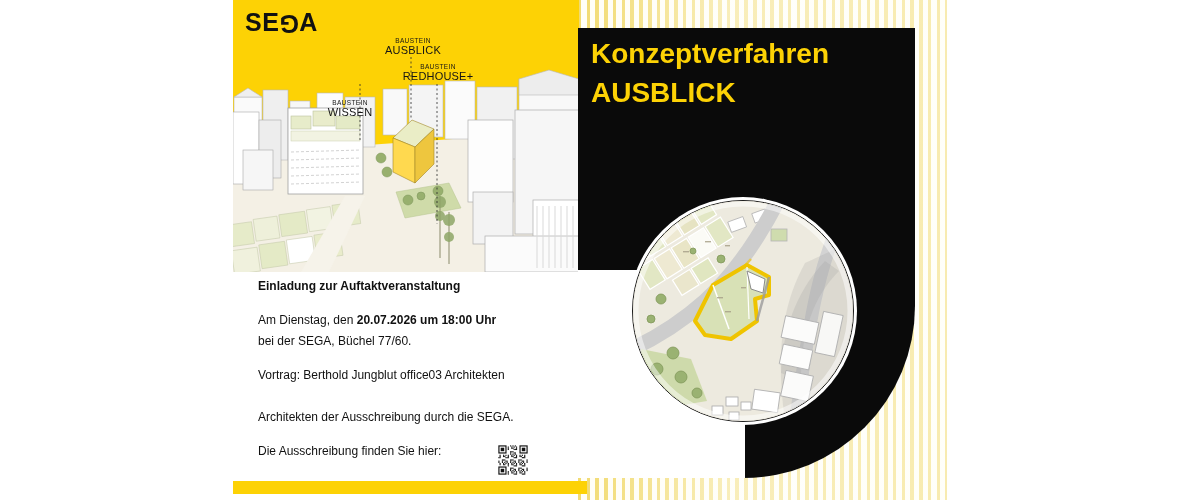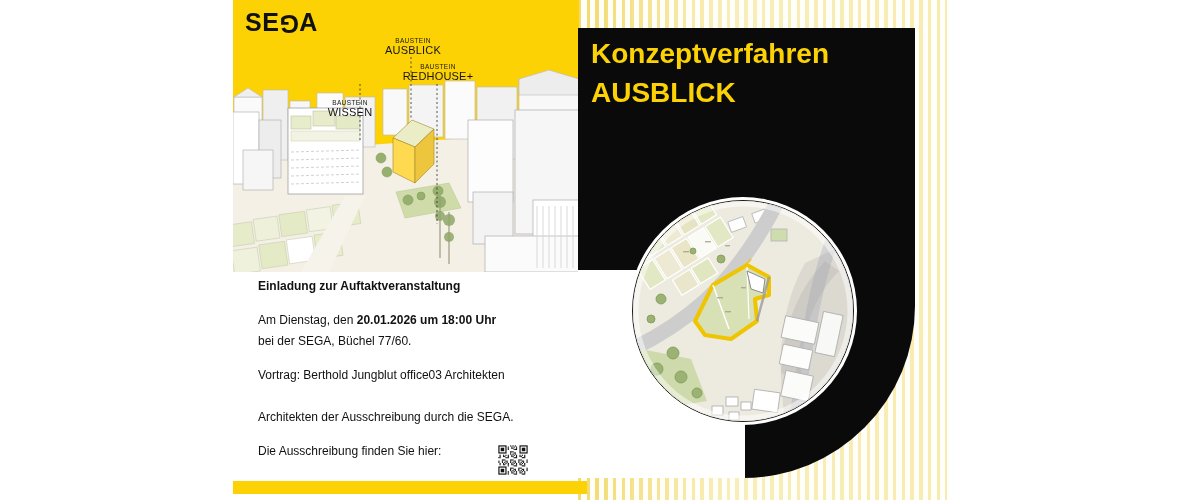--- a/index.html
+++ b/index.html
@@ -266,21 +266,21 @@
       </g>
       <circle cx="110" cy="110" r="107" fill="none" stroke="#ffffff" stroke-width="5" opacity="0.5"></circle>
     </svg>
   </div>
 
   <div class="copy">
     <p class="b">
       <span>Einladung zur Auftaktveranstaltung</span><br>
     </p>
     <p>
-      <span>Am Dienstag, den </span><span class="b">20.01.2026 um 18:00 Uhr</span><br>
+      <span>Am Dienstag, den </span><span class="b">20.07.2026 um 18:00 Uhr</span><br>
       <span>bei der SEGA, Büchel 77/60.</span>
     </p>
     <p>
       <span>Vortrag: Berthold Jungblut office03 Architekten</span><br>
       <br>
       <span>Architekten der Ausschreibung durch die SEGA.</span>
     </p>
     <p>
       <span>Die Ausschreibung finden Sie hier:</span>
     </p>

